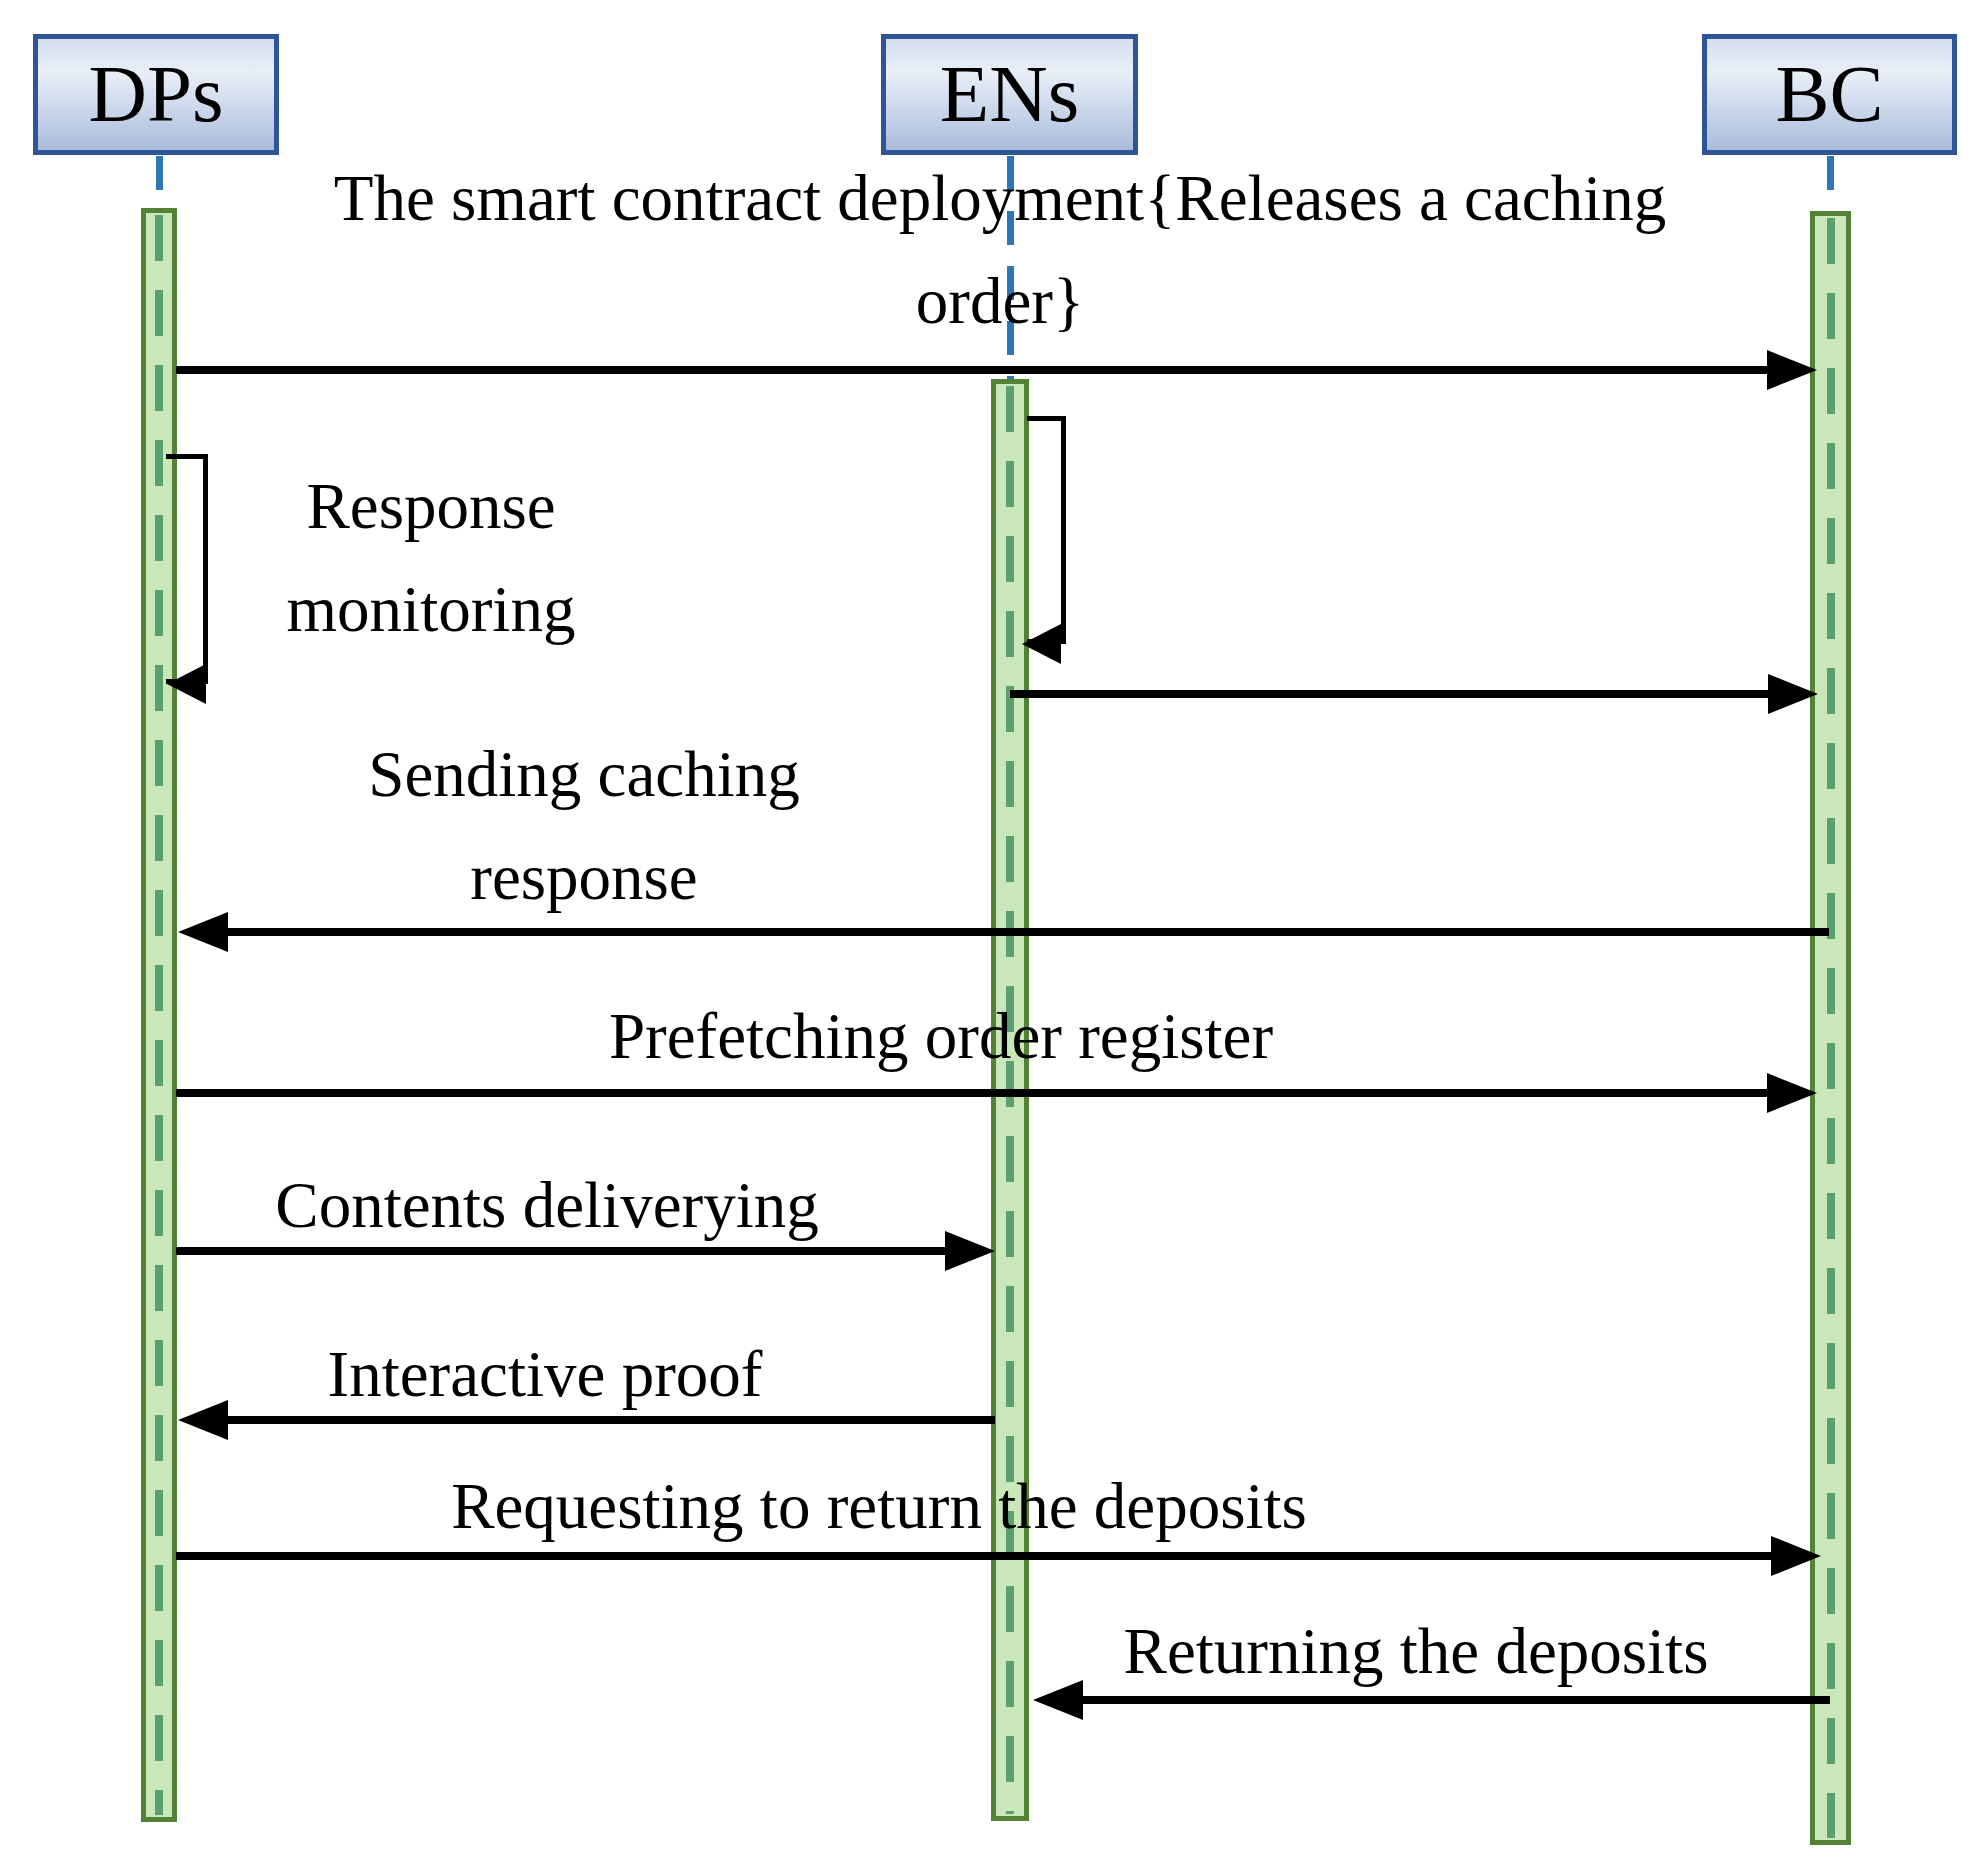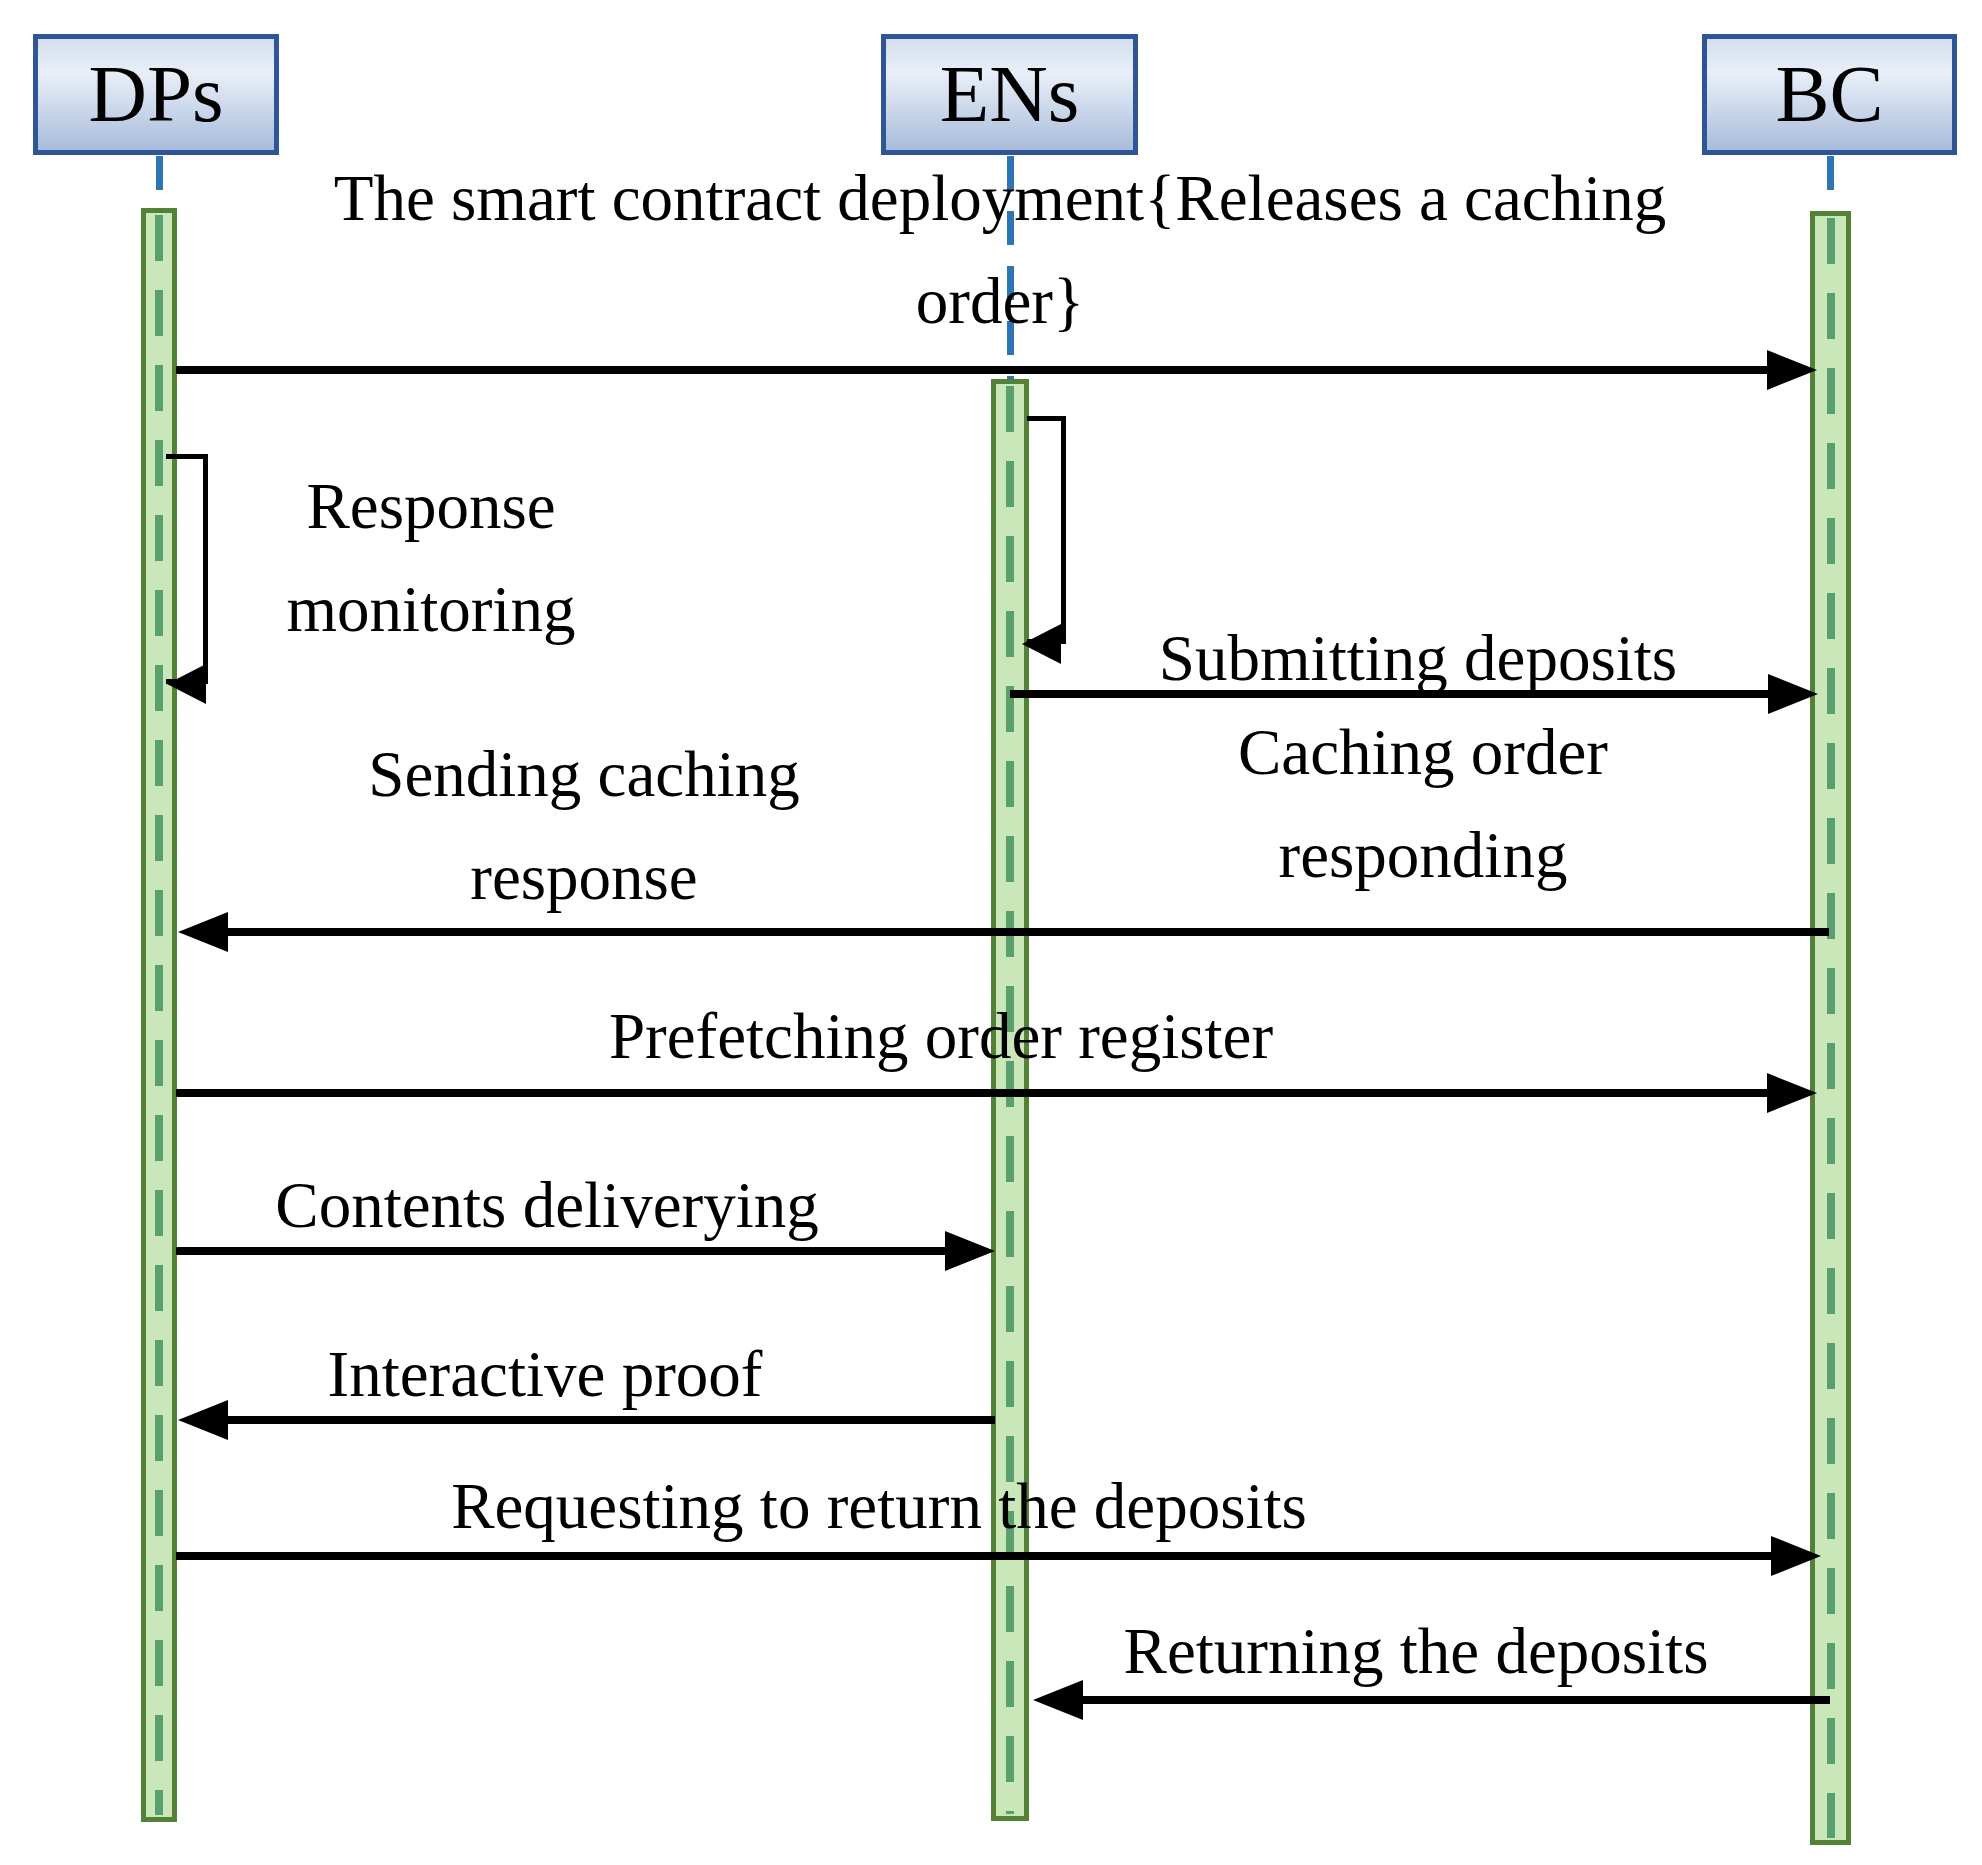--- a/index.html
+++ b/index.html
@@ -92,28 +92,26 @@
 
   <div class="lbl wrap" style="left:431px;top:455px;width:436px">Response monitoring</div>
   <div class="loop" style="left:166px;top:454px;width:37px;height:220px">
     <div class="loop-head" style="left:1px"></div>
   </div>
 
   <div class="loop" style="left:1027px;top:416px;width:34px;height:218px">
     <div class="loop-head" style="left:-5px"></div>
   </div>
 
-  <div class="lbl" style="left:1418px;top:607px">Submitting deposits</div>
   <div class="msg to-right" style="left:1010px;top:690px;width:808px">
     <div class="line"></div>
     <div class="head-r"></div>
   </div>
 
   <div class="lbl wrap" style="left:584px;top:723px;width:525px">Sending caching response</div>
-  <div class="lbl wrap" style="left:1423px;top:701px;width:554px">Caching order responding</div>
   <div class="msg to-left" style="left:178px;top:928px;width:1651px">
     <div class="line"></div>
     <div class="head-l"></div>
   </div>
 
   <div class="lbl" style="left:941px;top:985px">Prefetching order register</div>
   <div class="msg to-right" style="left:176px;top:1089px;width:1641px">
     <div class="line"></div>
     <div class="head-r"></div>
   </div>

